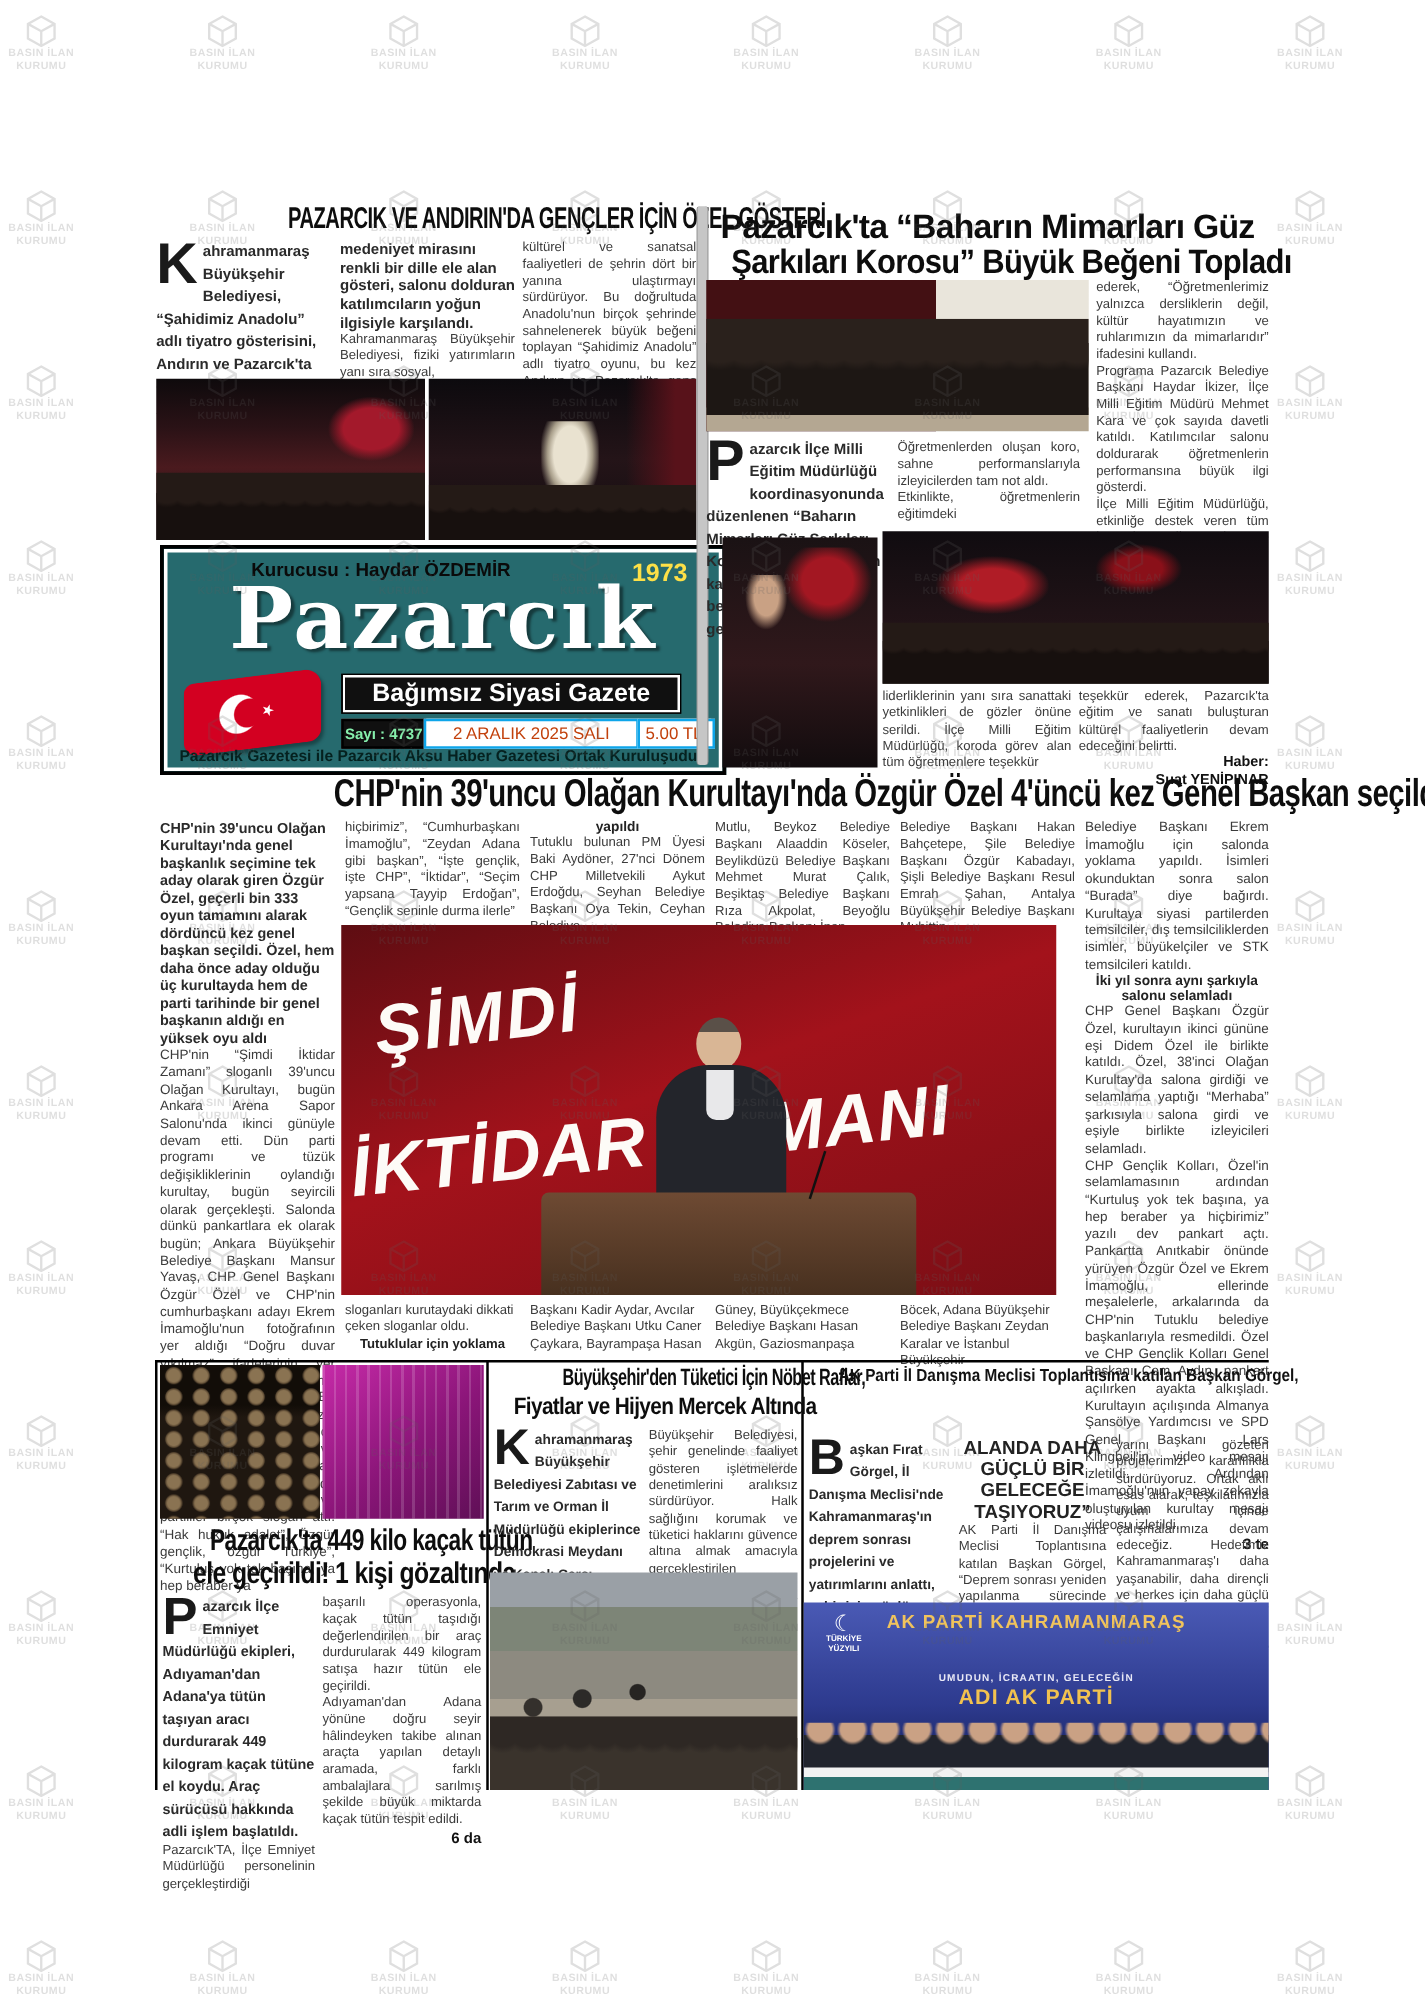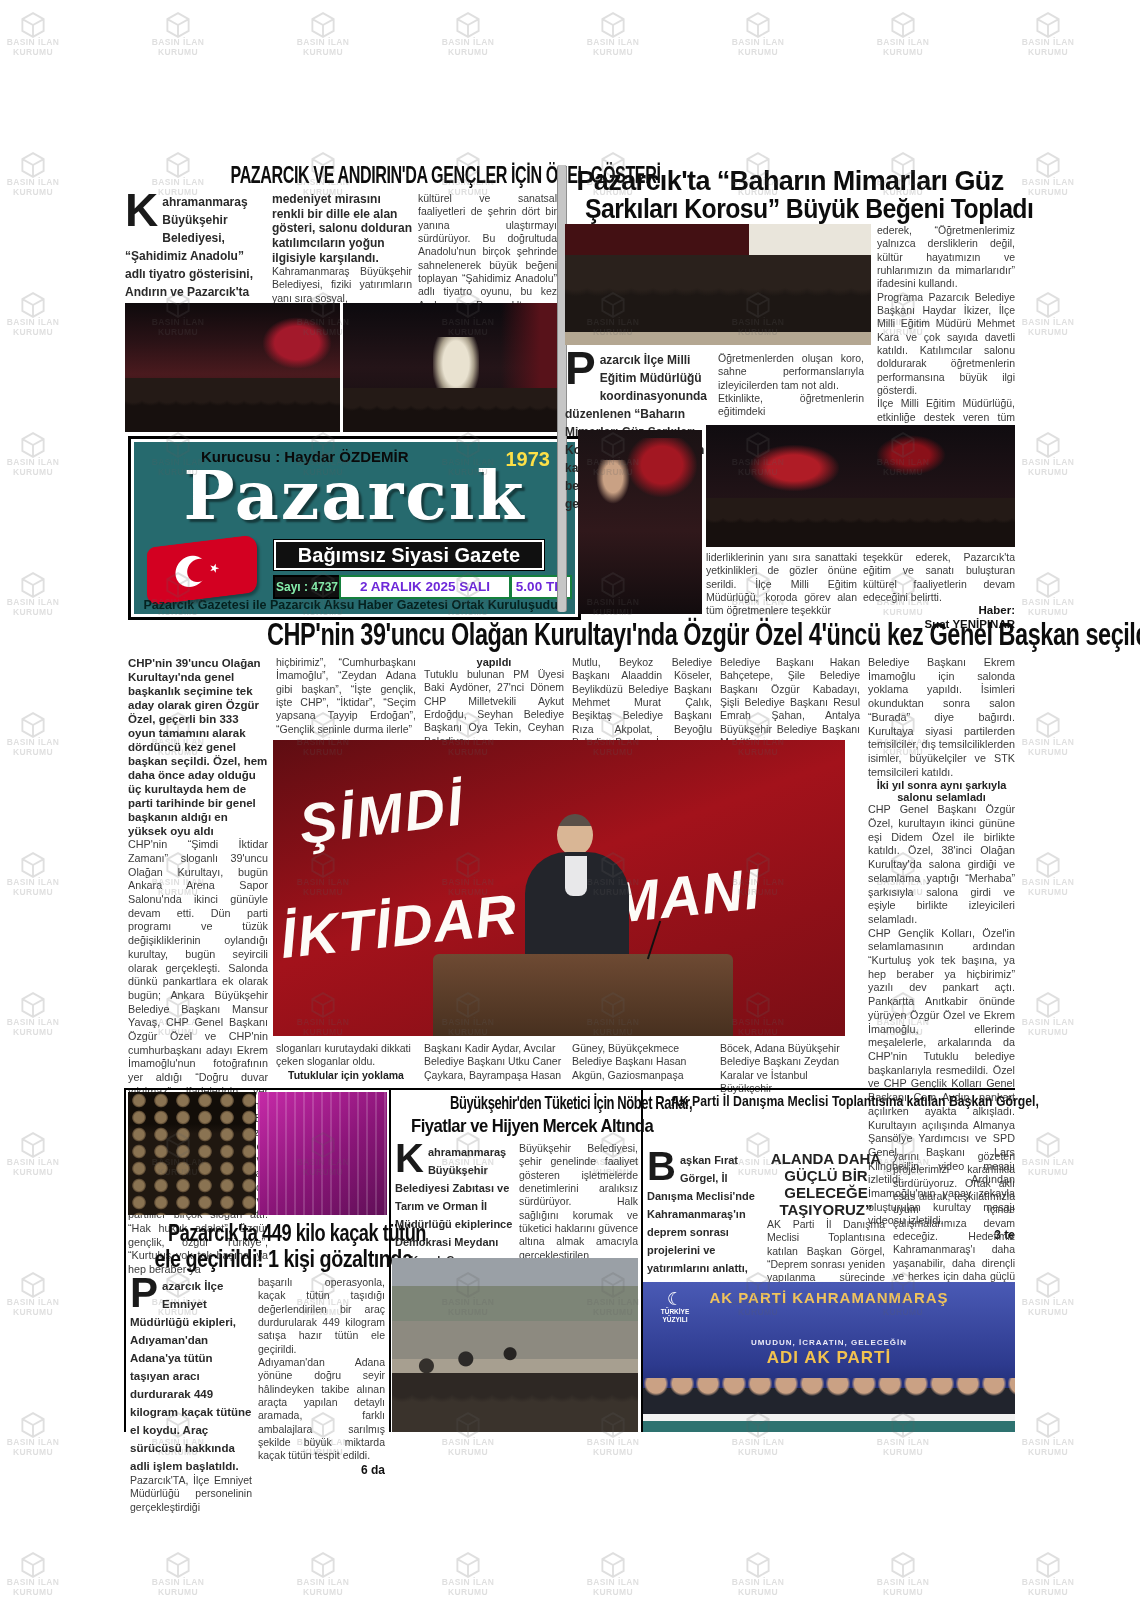--- a/index.html
+++ b/index.html
@@ -19,21 +19,21 @@
   .ph{position:absolute;overflow:hidden;background:#222}
   .rule{position:absolute;background:#000}
   .grayrule{position:absolute;background:#c6c6c6;border-left:1px solid #8f8f8f;border-right:1px solid #8f8f8f;border-radius:3px}
   
   .masthead{position:absolute;background:#266a6e;border:3px solid #000;box-shadow:inset 0 0 0 3px #fff}
   .mh-title{font-family:"DejaVu Serif","Liberation Serif",serif;font-weight:bold;color:#fff;
             text-shadow:3px 3px 2px rgba(0,0,0,.45);letter-spacing:2px}
   .blackbar{background:#101010;color:#fff;box-shadow:inset 0 0 0 2px #fff;border:1px solid #000;
             font-weight:bold;text-align:center}
   .issuebox{background:#101010;color:#86efac;font-weight:bold;text-align:center;border:2px solid #000}
-  .whitebox{background:#fff;color:#6d28d9;font-weight:bold;text-align:center;border:2px solid #15803d}
+  .whitebox{background:#fff;color:#c2410c;font-weight:normal;text-align:center;border:2px solid #0ea5e9}
   
   .crowd{position:absolute;left:0;right:0;bottom:0;
      background:radial-gradient(circle at 50% 16%, #241a16 0 34%, transparent 42%) 0 0/17px 100% repeat-x,
                 linear-gradient(transparent 0 30%, #17100e 30%)}
   .crowd-ak{position:absolute;left:0;right:0;bottom:14px;height:40px;
      background:radial-gradient(circle at 50% 14%, #caa184 0 26%, transparent 34%) 0 0/26px 100% repeat-x,
                 linear-gradient(transparent 0 26%, #21242d 26%)}
   .ak-table{position:absolute;left:0;right:0;bottom:0;height:18px;
      background:linear-gradient(#f2f2f2 0 40%, #2e7270 40%)}
   

